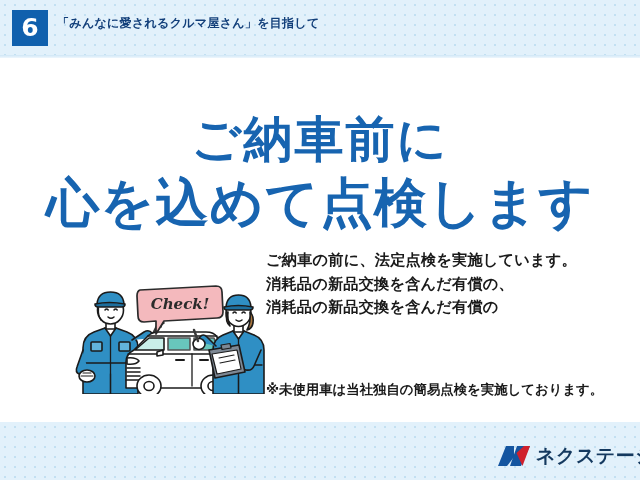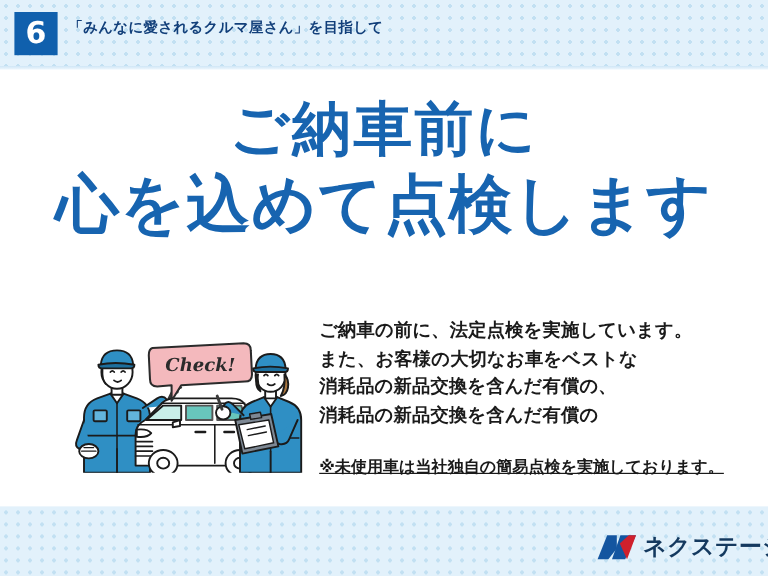--- a/index.html
+++ b/index.html
@@ -85,34 +85,35 @@
     text-align: center;
     color: #1764b0;
     font-weight: bold;
     letter-spacing: 1px;
     line-height: 1.0;
   }
   #headline-line1 {
     font-size: 49px;
     display: block;
     letter-spacing: 2px;
+    margin-top: 32px;
   }
   #headline-line2 {
     font-size: 53px;
     display: block;
     margin-top: 12px;
     letter-spacing: 1px;
     text-align: center;
   }
 
   
   #body-copy {
     position: absolute;
     left: 266px;
-    top: 264px;
+    top: 249px;
     width: 360px;
     color: #1a1a1a;
     font-size: 15.2px;
     line-height: 23.5px;
     font-weight: bold;
     letter-spacing: 0.2px;
   }
   #body-copy .cline {
     display: block;
     white-space: nowrap;
@@ -121,27 +122,26 @@
     position: absolute;
     left: 266px;
     top: 381px;
     width: 370px;
     color: #1a1a1a;
     font-size: 13.4px;
     line-height: 18px;
     font-weight: bold;
     white-space: nowrap;
     letter-spacing: 0;
-    text-decoration: underline;
   }
 
   
   #illustration {
     position: absolute;
-    left: 51px;
+    left: 64px;
     top: 266px;
     width: 212px;
     height: 128px;
   }
   #illustration svg {
     display: block;
   }
 
   
   #brand-logo {
@@ -177,21 +177,20 @@
 
   <div id="header-title">「みんなに愛されるクルマ屋さん」を目指して</div>
 
   <div id="headline">
     <span id="headline-line1">ご納車前に</span>
     <span id="headline-line2">心を込めて点検します</span>
   </div>
 
   <div id="body-copy">
     <span class="cline">ご納車の前に、法定点検を実施しています。</span>
-    <span class="cline">また、お客様の大切なお車をベストな</span>
     <span class="cline">消耗品の新品交換を含んだ有償の、</span>
     <span class="cline">消耗品の新品交換を含んだ有償の</span>
   </div>
 
   <div id="body-note">※未使用車は当社独自の簡易点検を実施しております。</div>
 
   <div id="illustration">
     <svg width="212" height="128" viewBox="0 0 212 128" xmlns="http://www.w3.org/2000/svg">
       <g stroke="#1b1b1b" stroke-width="1.6" fill="none" stroke-linecap="round" stroke-linejoin="round">
 

